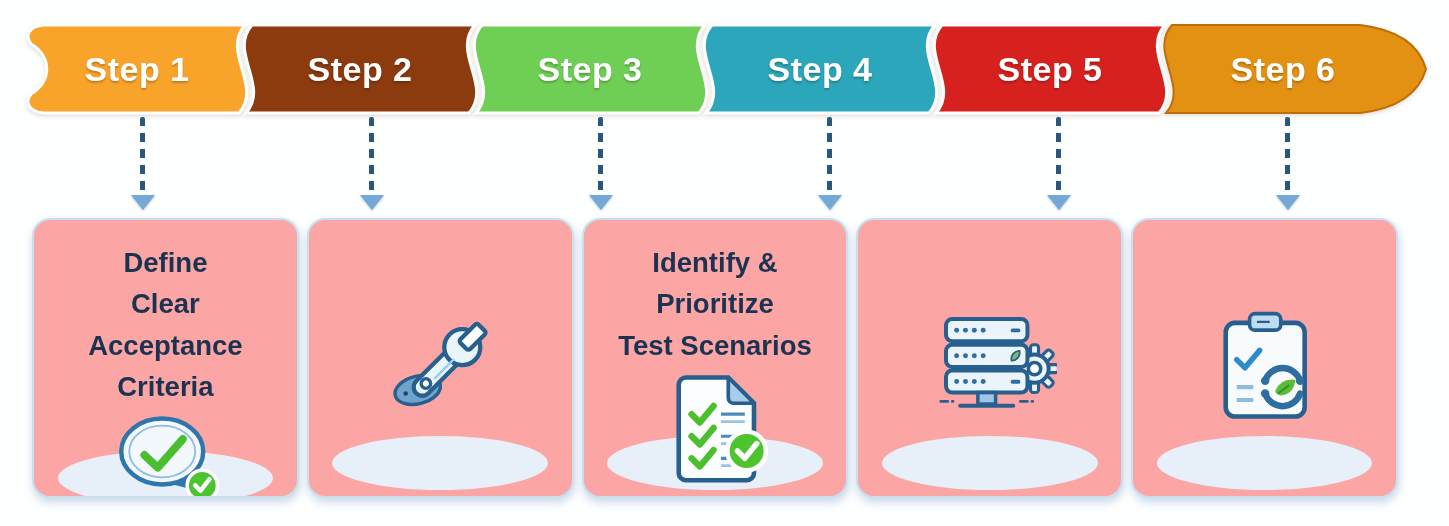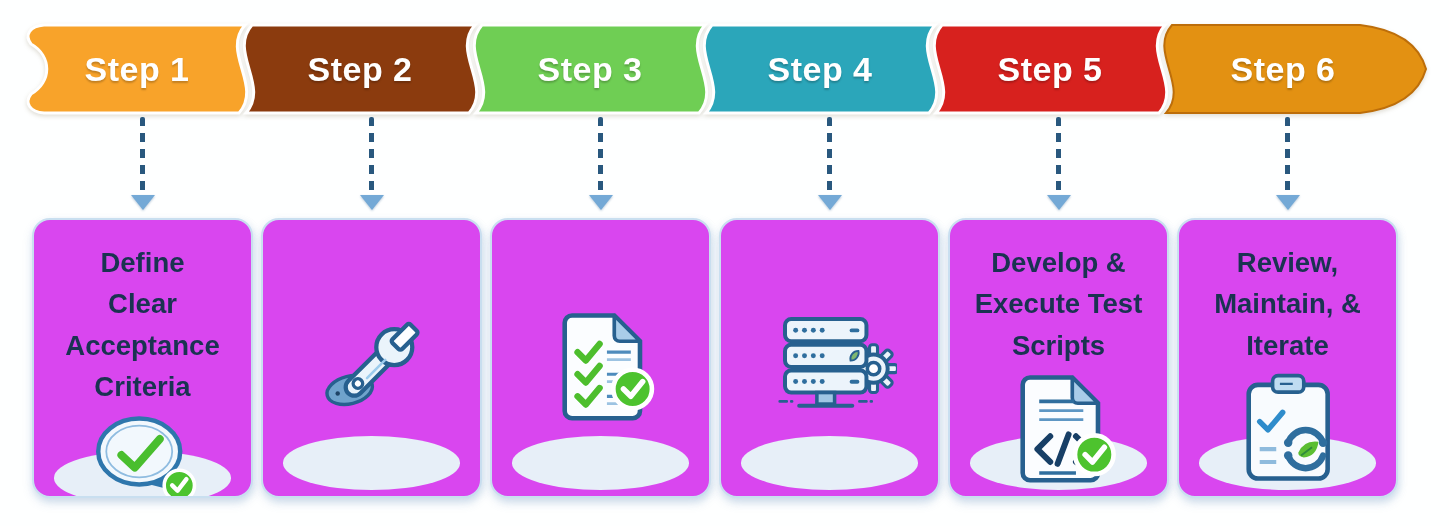--- a/index.html
+++ b/index.html
@@ -31,21 +31,21 @@
     border-top:15px solid #74A9D6;
     filter:drop-shadow(0 1px 1px rgba(40,90,140,.35));
   }
 
   
   .cards-row {
     position:absolute; top:218px; left:32px; right:51px;
     display:flex; gap:8px; height:280px;
   }
   .card {
-    flex:1; background:#d946ef;
+    flex:1; background:#fca5a5;
     border:2px solid #C9DFF0; border-radius:18px;
     box-shadow:0 5px 10px rgba(140,170,205,.30), 2px 3px 6px rgba(160,190,220,.25);
     display:flex; flex-direction:column; align-items:center;
     padding-top:22px; overflow:hidden;
   }
   .card-title {
     font-size:27.5px; line-height:1.5; font-weight:600;
     color:#1A3351; text-align:center; white-space:pre-line;
   }
   .icon-wrap {
@@ -137,20 +137,23 @@
             <circle cx="0" cy="0" r="21" fill="#EAF4FB" stroke="#27608F" stroke-width="5"></circle>
             <rect x="-8" y="-32" width="16" height="30" rx="3" fill="#FDFEFF" stroke="#27608F" stroke-width="5"></rect>
             <line x1="3" y1="18" x2="3" y2="48" stroke="#9CCBEC" stroke-width="3" stroke-linecap="round"></line>
             <circle cx="0" cy="60" r="5.5" fill="#FDFEFF" stroke="#27608F" stroke-width="4"></circle>
           </g>
         </svg>
       </div>
     </div>
 
     <div class="card">
+      <div class="card-title">Identify &amp;
+Prioritize
+Test Scenarios</div>
       <div class="icon-wrap">
         <div class="icon-shadow"></div>
         <svg height="112" viewBox="0 0 134 122">
           <path d="M36,6 h46 l28,28 v76 a8,8 0 0 1 -8,8 h-66 a8,8 0 0 1 -8,-8 v-96 a8,8 0 0 1 8,-8 z" fill="#FBFDFF" stroke="#27608F" stroke-width="5"></path>
           <path d="M82,6 l28,28 h-22 a6,6 0 0 1 -6,-6 z" fill="#A9CDE9" stroke="#27608F" stroke-width="4" stroke-linejoin="round"></path>
           <path d="M42,46 l9,9 l15,-18" fill="none" stroke="#4DBE2D" stroke-width="7" stroke-linecap="round" stroke-linejoin="round"></path>
           <line x1="74" y1="46" x2="100" y2="46" stroke="#4E8BBC" stroke-width="3.5"></line>
           <line x1="74" y1="54" x2="100" y2="54" stroke="#9CC3E2" stroke-width="3"></line>
           <path d="M42,70 l9,9 l15,-18" fill="none" stroke="#4DBE2D" stroke-width="7" stroke-linecap="round" stroke-linejoin="round"></path>
           <line x1="74" y1="70" x2="100" y2="70" stroke="#4E8BBC" stroke-width="3.5"></line>
@@ -199,46 +202,22 @@
             <circle cx="68" cy="78.5" r="2.8" fill="#2F6E9E"></circle>
           <rect x="99" y="76.5" width="11" height="4.5" rx="2.2" fill="#2F6E9E"></rect>
           <rect x="62" y="91" width="20" height="13" fill="#9FC6E4" stroke="#27608F" stroke-width="4"></rect>
           <line x1="42" y1="106" x2="102" y2="106" stroke="#27608F" stroke-width="4.5" stroke-linecap="round"></line>
           <line x1="20" y1="101" x2="34" y2="101" stroke="#27608F" stroke-width="3" stroke-dasharray="8 5" stroke-linecap="round"></line>
           <line x1="110" y1="101" x2="124" y2="101" stroke="#27608F" stroke-width="3" stroke-dasharray="8 5" stroke-linecap="round"></line>
         </svg>
       </div>
     </div>
 
-    <div class="card">
-      <div class="card-title">Develop &amp;
-Execute Test
-Scripts</div>
-      <div class="icon-wrap">
-        <div class="icon-shadow"></div>
-        <svg height="112" viewBox="0 0 134 122">
-          <path d="M36,6 h46 l28,28 v76 a8,8 0 0 1 -8,8 h-66 a8,8 0 0 1 -8,-8 v-96 a8,8 0 0 1 8,-8 z" fill="#FBFDFF" stroke="#27608F" stroke-width="5"></path>
-          <path d="M82,6 l28,28 h-22 a6,6 0 0 1 -6,-6 z" fill="#A9CDE9" stroke="#27608F" stroke-width="4" stroke-linejoin="round"></path>
-          <line x1="46" y1="32" x2="84" y2="32" stroke="#2F6E9E" stroke-width="4"></line>
-          <line x1="46" y1="42" x2="94" y2="42" stroke="#5E97C4" stroke-width="3"></line>
-          <line x1="46" y1="52" x2="94" y2="52" stroke="#5E97C4" stroke-width="3"></line>
-          <path d="M58,70 l-14,14 l14,14" fill="none" stroke="#173F66" stroke-width="6.5" stroke-linecap="round" stroke-linejoin="round"></path>
-          <path d="M66,100 L78,68" fill="none" stroke="#173F66" stroke-width="6.5" stroke-linecap="round"></path>
-          <path d="M86,70 l14,14 l-14,14" fill="none" stroke="#173F66" stroke-width="6.5" stroke-linecap="round" stroke-linejoin="round"></path>
-          <line x1="46" y1="110" x2="86" y2="110" stroke="#2F6E9E" stroke-width="4"></line>
-          <circle cx="106" cy="90" r="21" fill="#4DC32E" stroke="#FFFFFF" stroke-width="5"></circle>
-          <path d="M96,90 L104,98 L117,82" stroke="#FFFFFF" stroke-width="6" fill="none" stroke-linecap="round" stroke-linejoin="round"></path>
-        </svg>
-      </div>
-    </div>
-
-    <div class="card">
-      <div class="card-title">Review,
-Maintain, &amp;
-Iterate</div>
+
+    <div class="card">
       <div class="icon-wrap">
         <div class="icon-shadow"></div>
         <svg height="112" viewBox="0 0 140 122">
           <rect x="28" y="14" width="86" height="102" rx="10" fill="#F8FBFE" stroke="#27608F" stroke-width="5"></rect>
           <rect x="54" y="4" width="34" height="18" rx="6" fill="#BFDCF1" stroke="#27608F" stroke-width="4"></rect>
           <line x1="62" y1="13" x2="76" y2="13" stroke="#27608F" stroke-width="2.5"></line>
           <path d="M40,54 l9,9 l16,-19" fill="none" stroke="#2F8CCB" stroke-width="6" stroke-linecap="round" stroke-linejoin="round"></path>
           <line x1="40" y1="84" x2="58" y2="84" stroke="#8FBBDD" stroke-width="4.5"></line>
           <line x1="40" y1="98" x2="58" y2="98" stroke="#8FBBDD" stroke-width="4.5"></line>
           <g>

